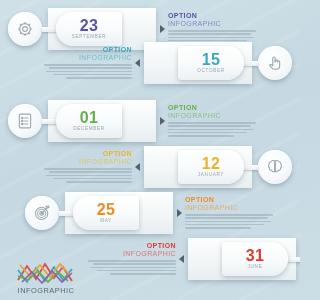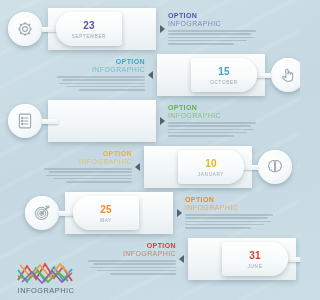--- a/index.html
+++ b/index.html
@@ -53,21 +53,21 @@
 
   
   .pill{
     position:absolute;top:6px;height:34px;width:66px;
     background:linear-gradient(180deg,#ffffff 0%,#f7fafb 60%,#eaf0f3 100%);
     box-shadow:0 2px 5px rgba(55,85,100,.3), inset 0 1px 1px #fff;
     display:flex;flex-direction:column;align-items:center;justify-content:center;
   }
   .row.left  .pill{left:56px;border-radius:17px 4px 4px 17px;}
   .row.right .pill{right:56px;border-radius:4px 17px 17px 4px;}
-  .pill .num{font-size:10px;font-weight:bold;line-height:12px;letter-spacing:.3px;}
+  .pill .num{font-size:16px;font-weight:bold;line-height:12px;letter-spacing:.3px;}
   .pill .mon{font-size:4.6px;letter-spacing:.7px;color:#9aa6ac;margin-top:2px;
              text-transform:uppercase;}
 
   
   .txt{position:absolute;top:6px;width:92px;}
   .row.left  .txt{left:168px;text-align:left;}
   .row.right .txt{right:168px;text-align:right;}
   .txt .t1{font-size:7px;font-weight:bold;letter-spacing:.4px;line-height:8px;
            text-transform:uppercase;}
   .txt .t2{font-size:7px;letter-spacing:.4px;line-height:8px;opacity:.62;
@@ -117,21 +117,21 @@
           <div class="t2" style="color:#5a52a8">INFOGRAPHIC</div>
           <div class="body">
             <i style="width:96%"></i>
             <i style="width:90%"></i>
             <i style="width:94%"></i>
             <i style="width:86%"></i>
             <i style="width:72%"></i>
           </div>
         </div>
       </div>
-      <div class="row right" style="top: 52px; padding-left: 13px;">
+      <div class="row right" style="top: 40px;">
         <div class="panel"></div>
         <div class="icon-circle">
           <svg viewBox="0 0 24 24" fill="none" stroke="#9aa8ae" stroke-width="1.5">
             <path d="M9 11V5.6a1.6 1.6 0 0 1 3.2 0V11"></path>
             <path d="M12.2 11V9.4a1.5 1.5 0 0 1 3 0V11"></path>
             <path d="M15.2 11.2v-.6a1.5 1.5 0 0 1 3 0v5.2c0 2.6-2 4.6-4.6 4.6h-2.2c-2.3 0-3.6-1.3-4.6-3L5 15.4c-.5-.9.5-2 1.5-1.4L9 15.4V11"></path>
           </svg>
         </div>
         <div class="connector"></div>
         <div class="pill">
@@ -156,20 +156,24 @@
         <div class="icon-circle">
           <svg viewBox="0 0 24 24" fill="none" stroke="#9aa8ae" stroke-width="1.5">
             <rect x="4.5" y="2.8" width="15" height="18.4" rx="1.6"></rect>
             <circle cx="8.4" cy="8" r=".9" fill="#9aa8ae"></circle>
             <circle cx="8.4" cy="12" r=".9" fill="#9aa8ae"></circle>
             <circle cx="8.4" cy="16" r=".9" fill="#9aa8ae"></circle>
             <path d="M11 8h5.2M11 12h5.2M11 16h5.2"></path>
           </svg>
         </div>
         <div class="connector"></div>
+        <div class="pill">
+          <div class="num" style="color:#62b14b">01</div>
+          <div class="mon">DECEMBER</div>
+        </div>
         <div class="tri"></div>
         <div class="txt">
           <div class="t1" style="color:#62b14b">OPTION</div>
           <div class="t2" style="color:#62b14b">INFOGRAPHIC</div>
           <div class="body">
             <i style="width:96%"></i>
             <i style="width:90%"></i>
             <i style="width:94%"></i>
             <i style="width:86%"></i>
             <i style="width:72%"></i>
@@ -180,21 +184,21 @@
         <div class="panel"></div>
         <div class="icon-circle">
           <svg viewBox="0 0 24 24" fill="none" stroke="#9aa8ae" stroke-width="1.4">
             <path d="M12 4.2c-1.6-1.6-4.4-1.2-5.4.8-1.8.2-2.9 2-2.3 3.6-1.5 1.1-1.4 3.4.2 4.3-.5 1.9 1 3.7 3 3.6.6 1.8 2.9 2.4 4.5 1.2z"></path>
             <path d="M12 4.2c1.6-1.6 4.4-1.2 5.4.8 1.8.2 2.9 2 2.3 3.6 1.5 1.1 1.4 3.4-.2 4.3.5 1.9-1 3.7-3 3.6-.6 1.8-2.9 2.4-4.5 1.2z"></path>
             <path d="M12 4.2v14.5"></path>
           </svg>
         </div>
         <div class="connector"></div>
         <div class="pill">
-          <div class="num" style="color:#e8b42a">10</div>
+          <div class="num" style="color:#e8b42a">12</div>
           <div class="mon">JANUARY</div>
         </div>
         <div class="tri"></div>
         <div class="txt">
           <div class="t1" style="color:#e8b42a">OPTION</div>
           <div class="t2" style="color:#e8b42a">INFOGRAPHIC</div>
           <div class="body">
             <i style="width:96%"></i>
             <i style="width:90%"></i>
             <i style="width:94%"></i>

